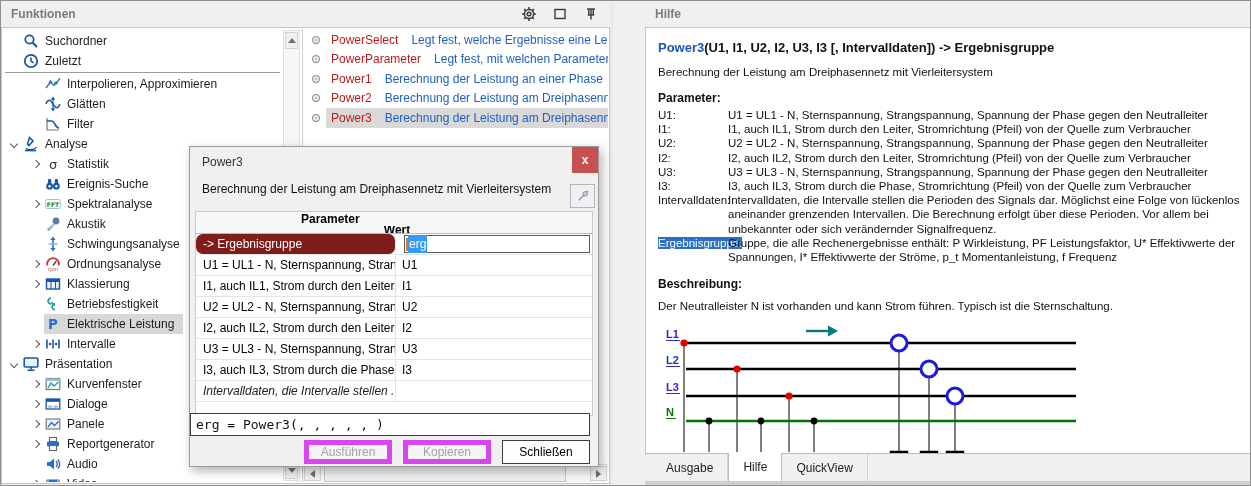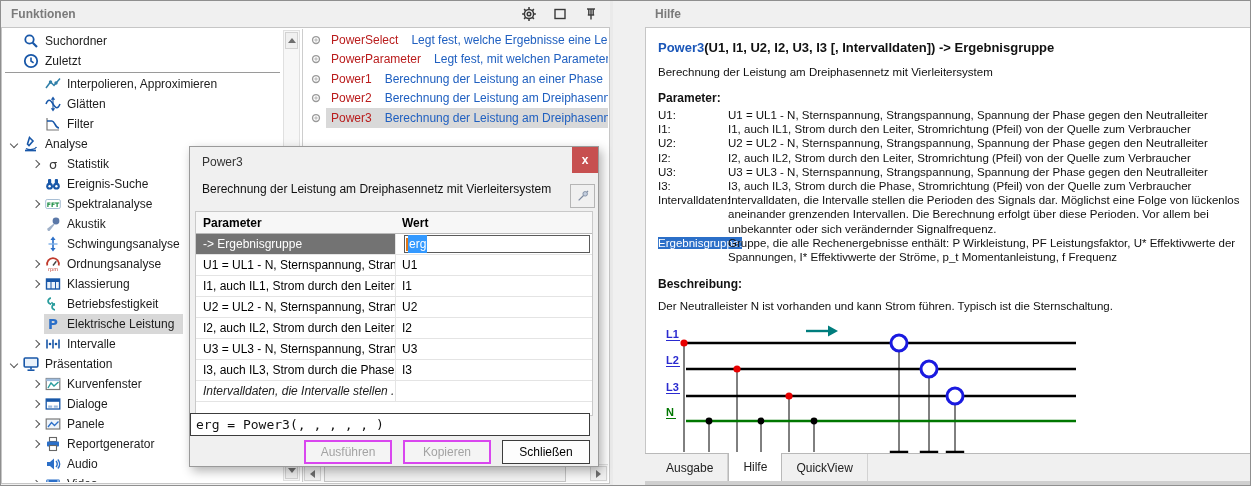--- a/index.html
+++ b/index.html
@@ -57,36 +57,36 @@
   
   .dialog{position:absolute;left:188px;top:145px;width:410px;height:321px;background:#f0f0f0;
     border:1px solid #9a9a9a;box-shadow:3px 4px 10px rgba(0,0,0,.3);z-index:20;font-size:12px;box-sizing:border-box;}
   .dtitle{height:29px;display:flex;align-items:center;padding-left:12px;color:#333;}
   .dclose{position:absolute;top:0;right:0;width:26px;height:26px;background:#c75050;color:#fff;
     display:flex;align-items:center;justify-content:center;font-weight:bold;font-size:12px;cursor:pointer;}
   .ddesc{margin:6px 44px 0 12px;color:#111;}
   .dpin{position:absolute;right:3px;top:37px;width:23px;height:22px;border:1px solid #b5b5b5;background:#f0f0f0;
     display:flex;align-items:center;justify-content:center;cursor:pointer;}
   .dtable{position:absolute;left:5px;right:5px;top:64px;background:#fff;border:1px solid #c9c9c9;}
-  .dthead{display:flex;font-weight:bold;height:21px;align-items:center;border-bottom:1px solid #b9b9b9;background:#f7f7f7;}
+  .dthead{display:flex;font-weight:bold;height:21px;align-items:center;border-bottom:1px solid #b9b9b9;background:#f7f7f7;flex-direction:column;}
   .c1{width:200px;flex:none;padding-left:7px;box-sizing:border-box;white-space:nowrap;overflow:hidden;}
   .c2{flex:1;padding-left:6px;white-space:nowrap;overflow:hidden;display:flex;align-items:center;}
   .drow{display:flex;height:20px;align-items:center;border-bottom:1px solid #e4e4e4;background:#fff;}
   .drow .c1{border-right:1px solid #e4e4e4;height:100%;display:flex;align-items:center;}
-  .drow.selected .c1{background:#737373;color:#fff;}
+  .drow.selected .c1{background:#7f1d1d;color:#fff;border-radius:7px;}
   .drow.italic .c1{font-style:italic;color:#222;}
   .dstub{height:13px;background:#fff;}
   .dinput{flex:1;margin:0 2px;border:1px solid #5a5a5a;background:#fff;height:16px;display:flex;align-items:center;padding:0 1px;}
   .caret{width:2px;height:13px;background:#e07818;}
   .selhl{background:#3399ff;color:#fff;padding:8px 1px;border-radius:7px;}
   .dformula{position:absolute;left:0;right:8px;top:266px;height:21px;border:1px solid #3c3c3c;background:#fff;
     font-family:"DejaVu Sans Mono","Liberation Mono",monospace;font-size:13px;display:flex;align-items:center;padding-left:5px;color:#111;}
   .dbuttons{position:absolute;right:8px;top:293px;display:flex;gap:11px;}
   .dbtn{width:88px;height:24px;display:flex;align-items:center;justify-content:center;font-size:12px;cursor:pointer;box-sizing:border-box;}
-  .dbtn.disabled{background:#f4f4f4;border:2px solid #d946ef;color:#a3a3a3;}
+  .dbtn.disabled{background:#f4f4f4;border:5px solid #d946ef;color:#a3a3a3;}
   .dbtn.primary{background:#fdfdfd;border:1px solid #3c3c3c;color:#000;}
   
   .hbody{position:absolute;top:26px;left:0;right:0;bottom:31px;background:#fff;border:1px solid #c6c6c6;
     box-sizing:border-box;overflow:hidden;font-size:11.5px;color:#111;}
   .htitle{margin:12px 0 0 12px;font-size:13px;font-weight:bold;color:#111;}
   .htitle .fn{color:#1a56b8;}
   .hsub{margin:11px 0 0 12px;}
   .hh{margin:13px 0 0 12px;font-weight:bold;font-size:12px;}
   .hparams{margin:3px 0 0 12px;line-height:14.2px;width:596px;}
   .hprow{display:flex;}

